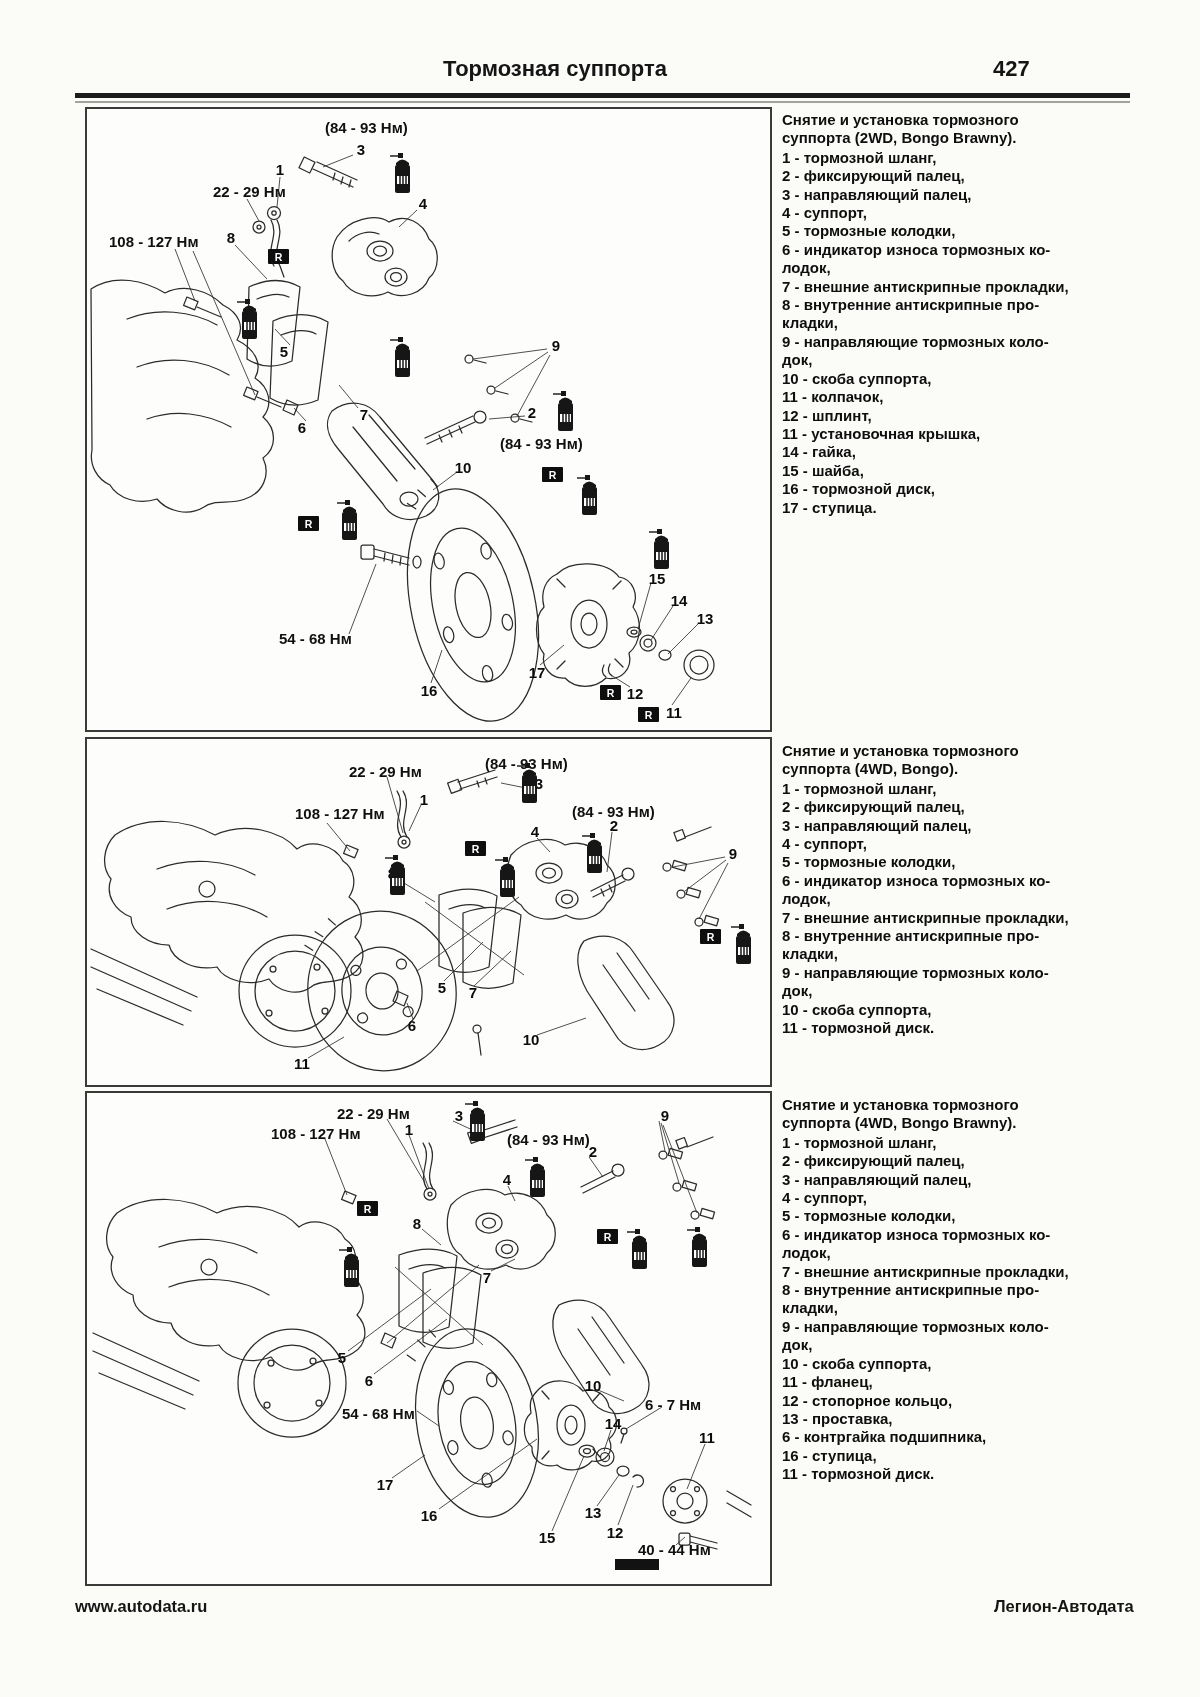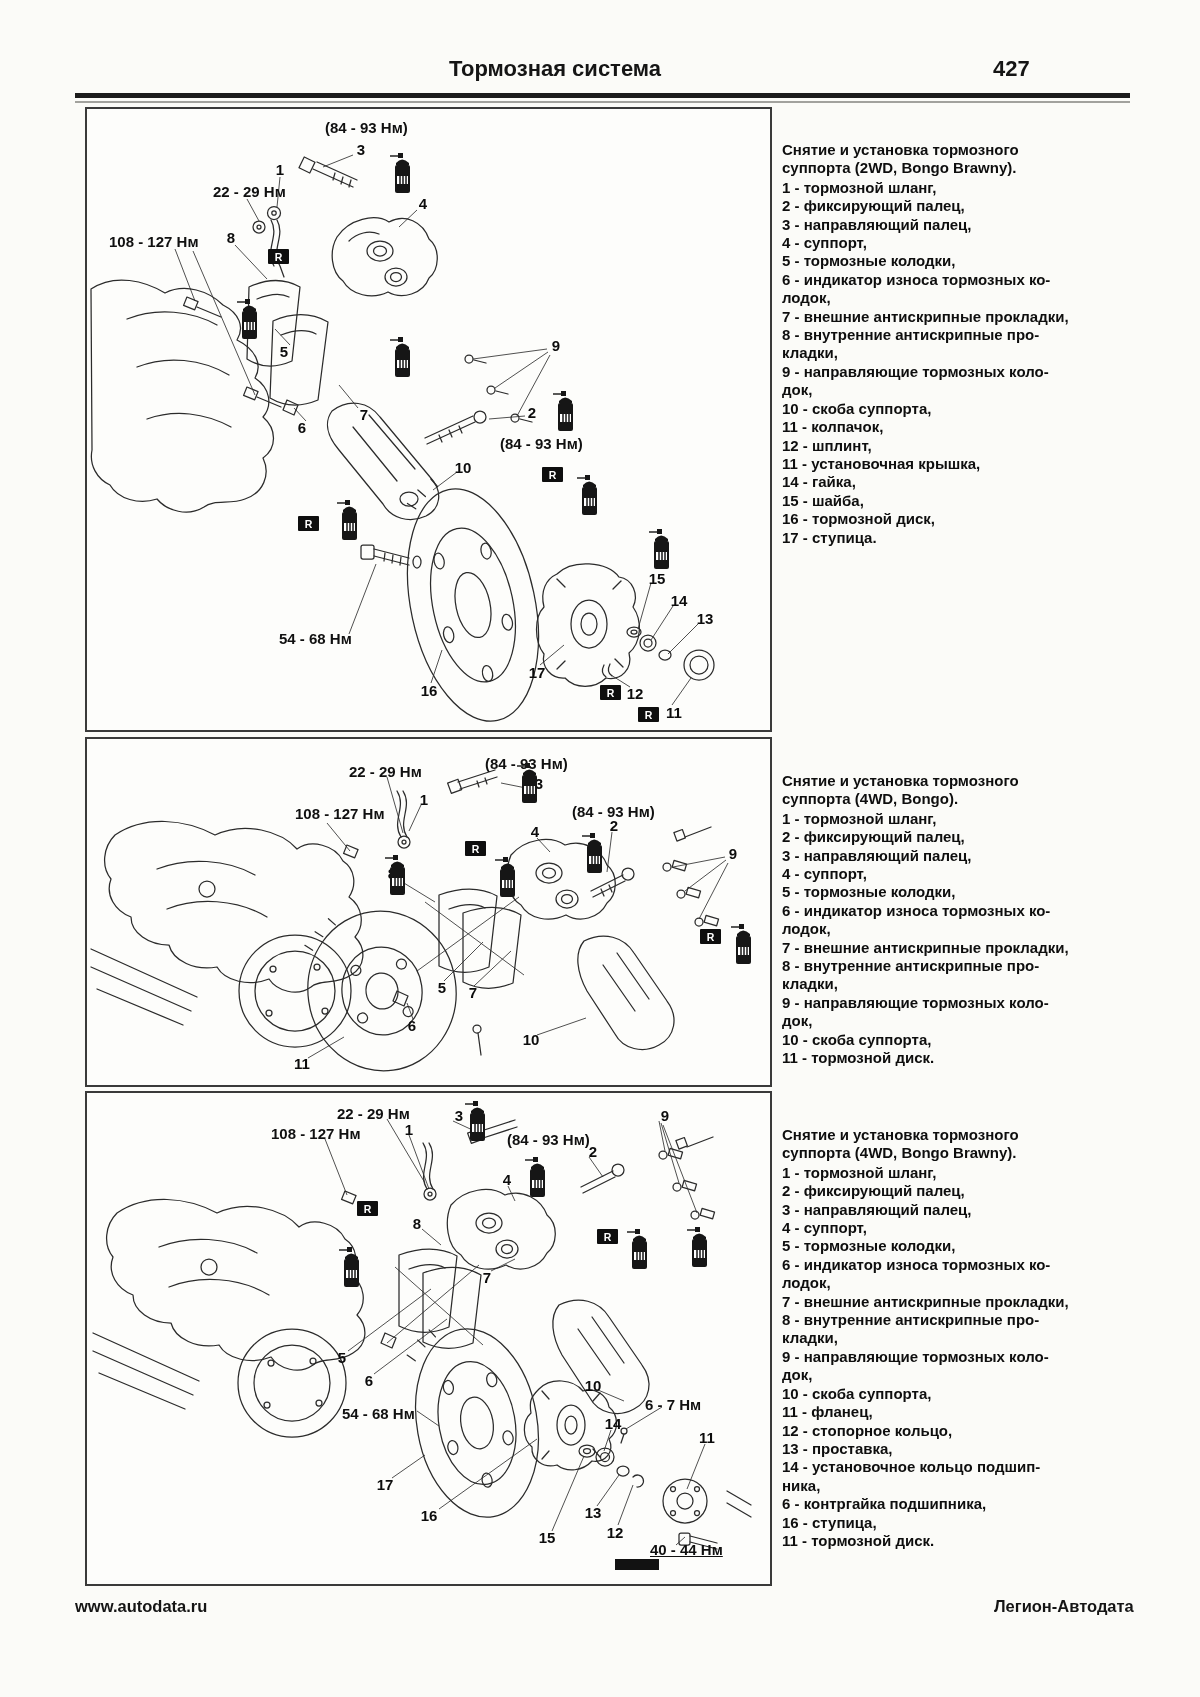--- a/index.html
+++ b/index.html
@@ -24,32 +24,32 @@
   .pnum{position:absolute;font-size:15px;font-weight:700;transform:translate(-50%,-50%);color:#0c0c0c;}
   .rmark{position:absolute;width:21px;height:15px;background:#0e0e0e;color:#ffffff;
          font-size:10.5px;font-weight:700;display:flex;align-items:center;justify-content:center;border-radius:1px;}
   .spray{position:absolute;width:24px;height:46px;}
   .spray svg{display:block;width:100%;height:100%;}
   .wm{position:absolute;background:#121212;}
   
   .legend{position:absolute;left:782px;width:358px;font-size:15px;font-weight:700;
           line-height:18.4px;color:#0e0e0e;}
   #leg1{top:111px} #leg2{top:742px} #leg3{top:1096px}
-  .leg-title{white-space:pre-line;margin-bottom:1px;margin-top:30px;}
+  .leg-title{white-space:pre-line;margin-bottom:1px;}
   .leg-item{white-space:pre-line;}
   
   .ft-left{position:absolute;top:1597px;left:75px;font-size:16.5px;font-weight:700;}
   .ft-right{position:absolute;top:1597px;left:994px;font-size:16.5px;font-weight:700;}
 </style>
 </head>
 <body>
 
 <div id="page">
 
-  <div class="hdr-title">Тормозная система</div>
+  <div class="hdr-title">Тормозная суппорта</div>
   <div class="hdr-num">427</div>
   <div class="rule1"></div>
   <div class="rule2"></div>
 
   <div class="figbox" id="fig1">
     <svg class="sketch" viewBox="0 0 683 621">
       <g class="ld">
         <line x1="266" y1="46" x2="236" y2="58"></line>
           <line x1="193" y1="68" x2="190" y2="98"></line>
         <line x1="160" y1="90" x2="172" y2="112"></line>
@@ -566,21 +566,21 @@
         <path d="M640,398 l24,14 m-24,-2 l24,14"></path>
       </g>
     </svg>
     <div>
 
     <span class="torque" style="left: 250px; top: 12px;">22 - 29 Нм</span>
         <span class="torque" style="left: 184px; top: 32px;">108 - 127 Нм</span>
         <span class="torque" style="left: 420px; top: 38px;">(84 - 93 Нм)</span>
         <span class="torque" style="left: 255px; top: 312px;">54 - 68 Нм</span>
         <span class="torque" style="left: 558px; top: 303px;">6 - 7 Нм</span>
-        <span class="torque" style="left: 563px; top: 448px; text-decoration: underline;">40 - 44 Нм</span>
+        <span class="torque" style="left: 551px; top: 448px;">40 - 44 Нм</span>
       </div>
     <div>
 
     <span class="pnum" style="left: 372px; top: 22px;">3</span>
         <span class="pnum" style="left: 322px; top: 36px;">1</span>
         <span class="pnum" style="left: 506px; top: 58px;">2</span>
         <span class="pnum" style="left: 420px; top: 86px;">4</span>
         <span class="pnum" style="left: 578px; top: 22px;">9</span>
         <span class="pnum" style="left: 330px; top: 130px;">8</span>
         <span class="pnum" style="left: 400px; top: 184px;">7</span>
@@ -730,22 +730,20 @@
 лодок,</div>
         <div class="leg-item">7 - внешние антискрипные прокладки,</div>
         <div class="leg-item">8 - внутренние антискрипные про-
 кладки,</div>
         <div class="leg-item">9 - направляющие тормозных коло-
 док,</div>
         <div class="leg-item">10 - скоба суппорта,</div>
         <div class="leg-item">11 - фланец,</div>
         <div class="leg-item">12 - стопорное кольцо,</div>
         <div class="leg-item">13 - проставка,</div>
-        <div class="leg-item">14 - установочное кольцо подшип-
-ника,</div>
         <div class="leg-item">6 - контргайка подшипника,</div>
         <div class="leg-item">16 - ступица,</div>
         <div class="leg-item">11 - тормозной диск.</div>
       </div>
   </div>
 
   <div class="ft-left">www.autodata.ru</div>
   <div class="ft-right">Легион-Автодата</div>
 
 </div>

